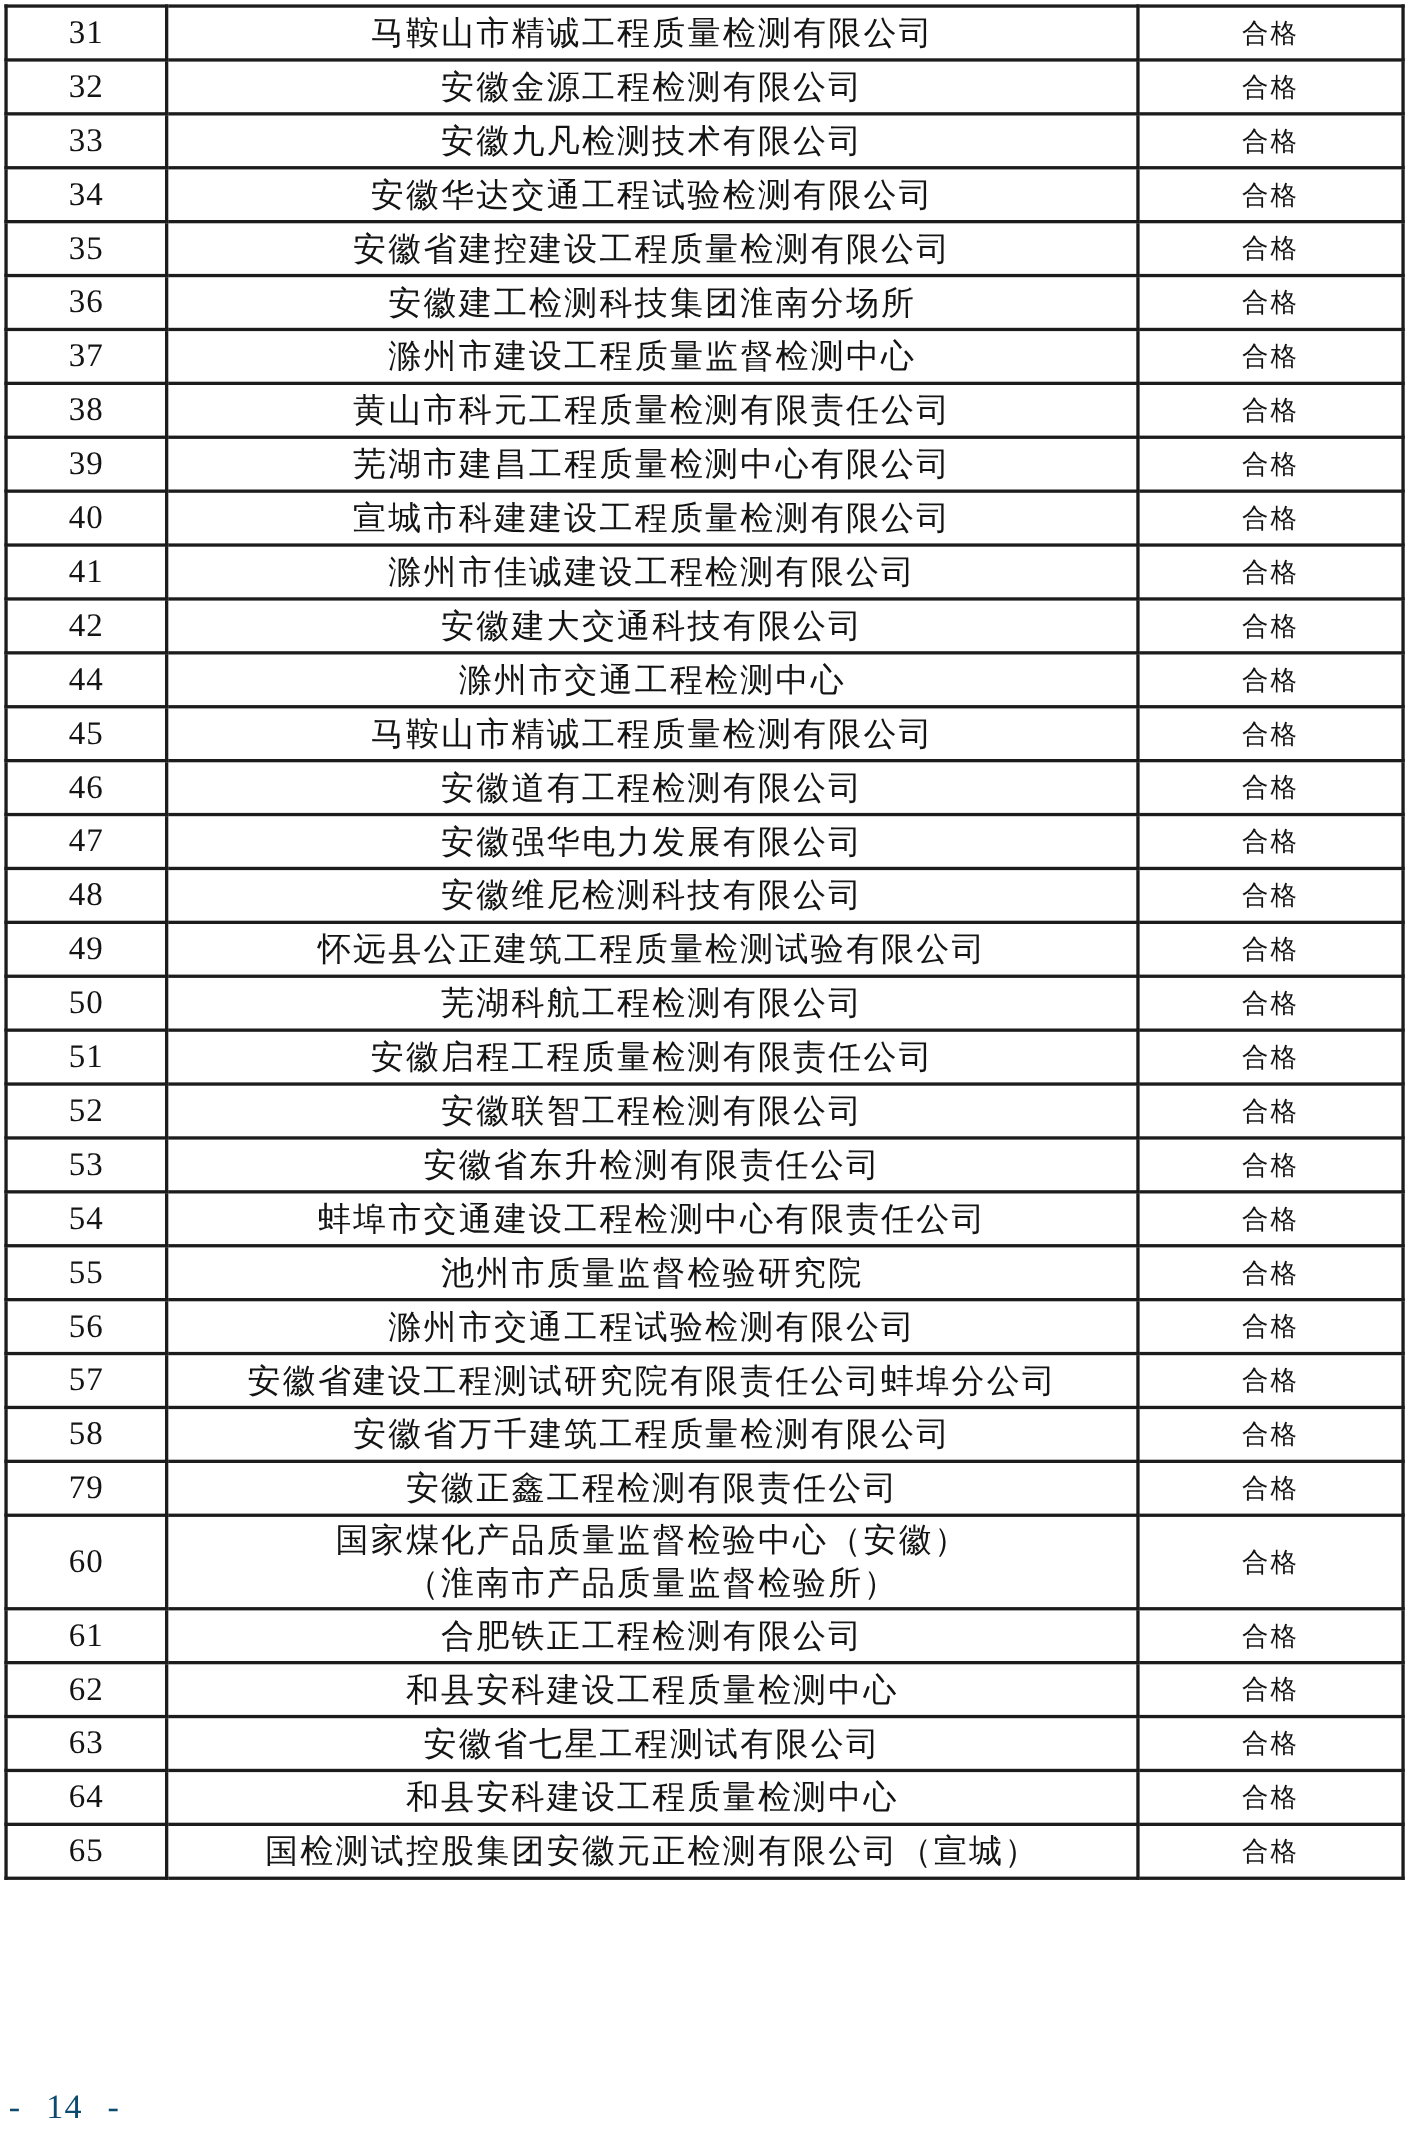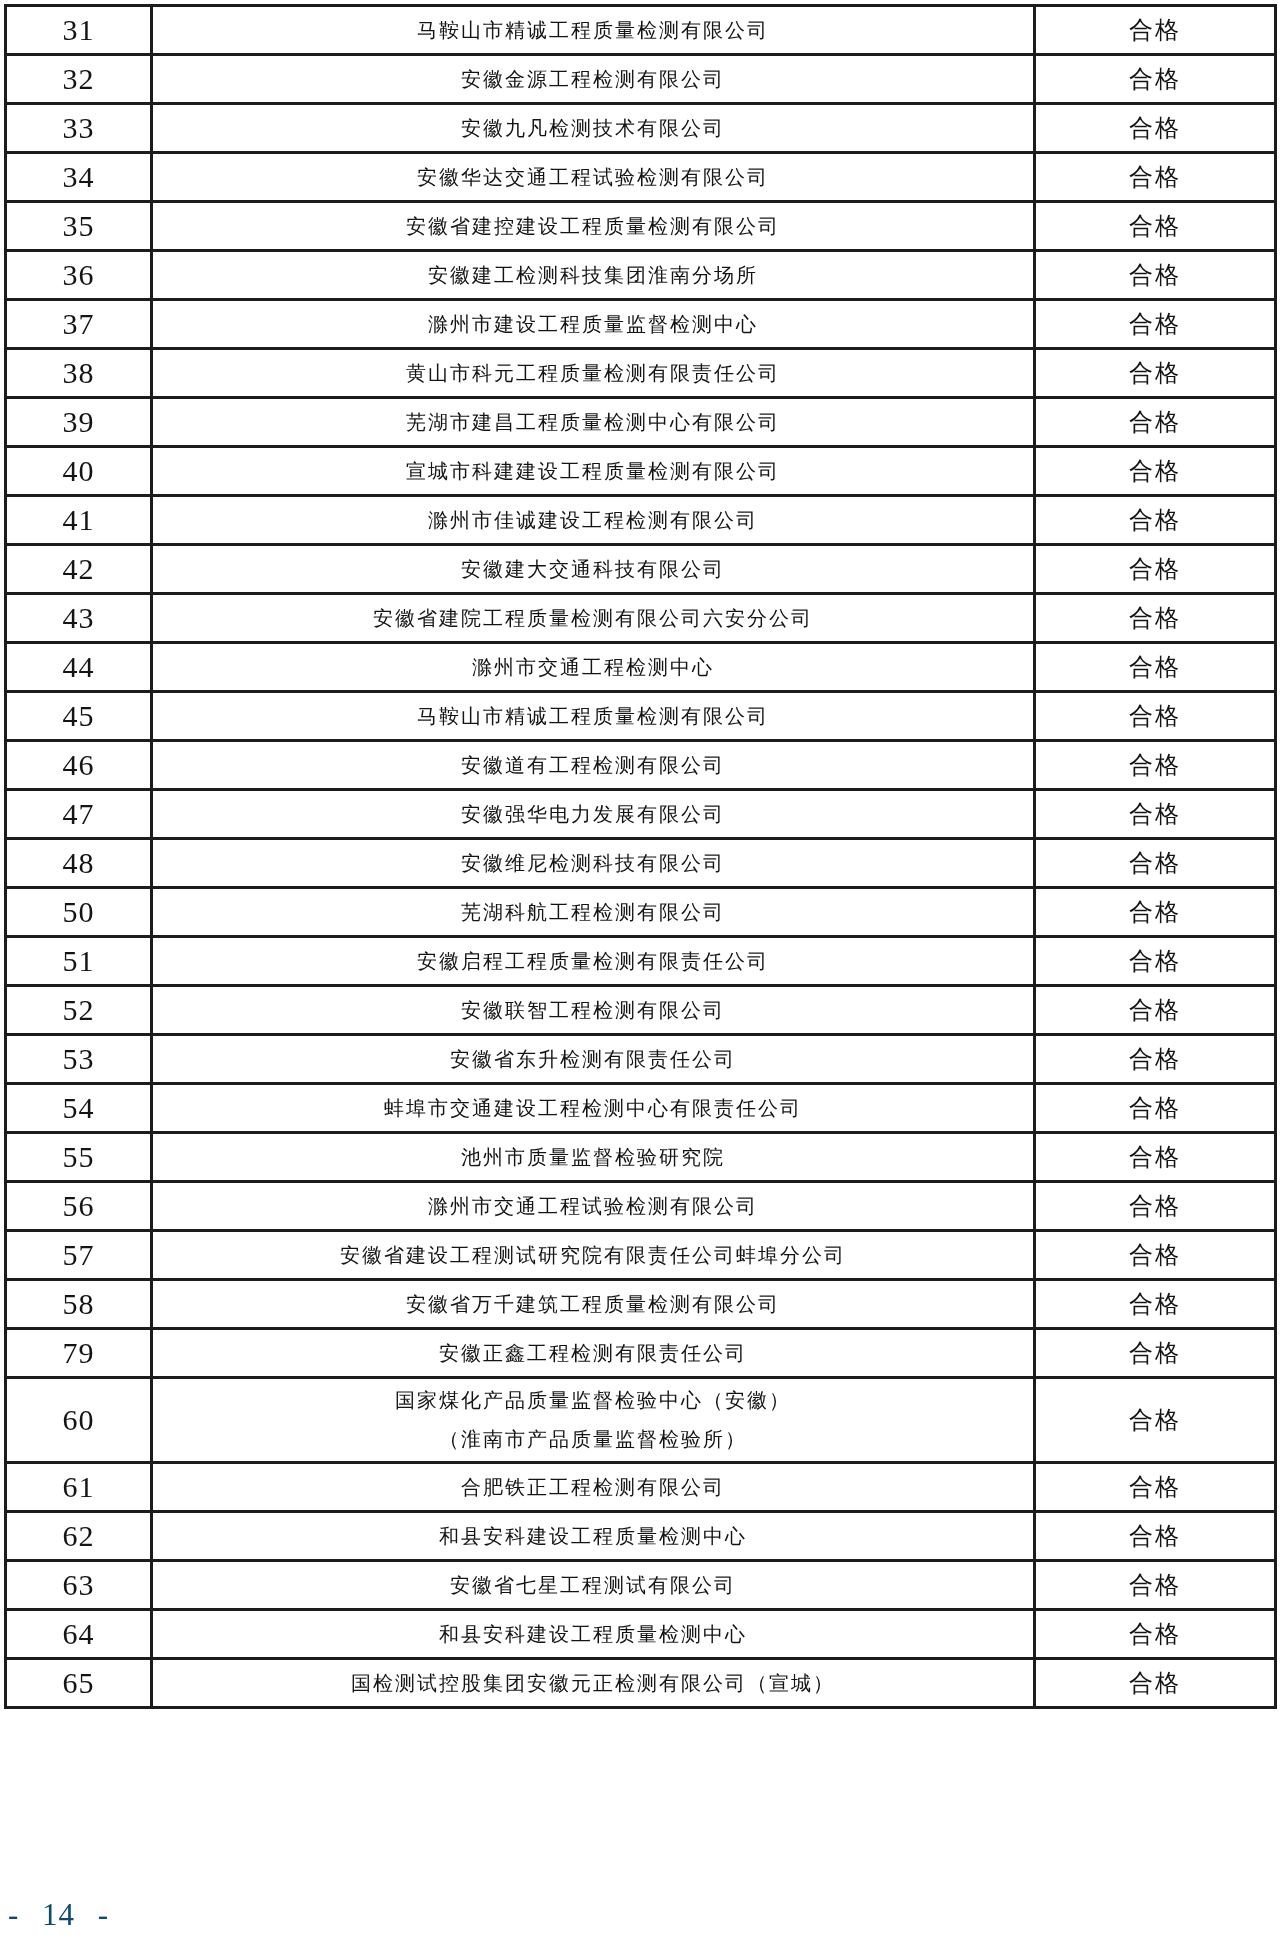--- a/index.html
+++ b/index.html
@@ -29,21 +29,21 @@
     background: #ffffff;
   }
   .num-cell {
     width: 146px;
     height: 49px;
     font-size: 30px;
     letter-spacing: 1px;
   }
   .name-cell {
     width: 883px;
-    font-size: 20px;
+    font-size: 30px;
     letter-spacing: 2px;
     white-space: pre-line;
     line-height: 39px;
   }
   .result-cell {
     width: 241px;
     font-size: 24px;
     letter-spacing: 2px;
   }
   .page-footer {
@@ -122,25 +122,20 @@
           <td class="num-cell">41</td>
           <td class="name-cell">滁州市佳诚建设工程检测有限公司</td>
           <td class="result-cell">合格</td>
         </tr>
         <tr>
           <td class="num-cell">42</td>
           <td class="name-cell">安徽建大交通科技有限公司</td>
           <td class="result-cell">合格</td>
         </tr>
         <tr>
-          <td class="num-cell">43</td>
-          <td class="name-cell">安徽省建院工程质量检测有限公司六安分公司</td>
-          <td class="result-cell">合格</td>
-        </tr>
-        <tr>
           <td class="num-cell">44</td>
           <td class="name-cell">滁州市交通工程检测中心</td>
           <td class="result-cell">合格</td>
         </tr>
         <tr>
           <td class="num-cell">45</td>
           <td class="name-cell">马鞍山市精诚工程质量检测有限公司</td>
           <td class="result-cell">合格</td>
         </tr>
         <tr>
@@ -149,20 +144,25 @@
           <td class="result-cell">合格</td>
         </tr>
         <tr>
           <td class="num-cell">47</td>
           <td class="name-cell">安徽强华电力发展有限公司</td>
           <td class="result-cell">合格</td>
         </tr>
         <tr>
           <td class="num-cell">48</td>
           <td class="name-cell">安徽维尼检测科技有限公司</td>
+          <td class="result-cell">合格</td>
+        </tr>
+        <tr>
+          <td class="num-cell">49</td>
+          <td class="name-cell">怀远县公正建筑工程质量检测试验有限公司</td>
           <td class="result-cell">合格</td>
         </tr>
         <tr>
           <td class="num-cell">50</td>
           <td class="name-cell">芜湖科航工程检测有限公司</td>
           <td class="result-cell">合格</td>
         </tr>
         <tr>
           <td class="num-cell">51</td>
           <td class="name-cell">安徽启程工程质量检测有限责任公司</td>

